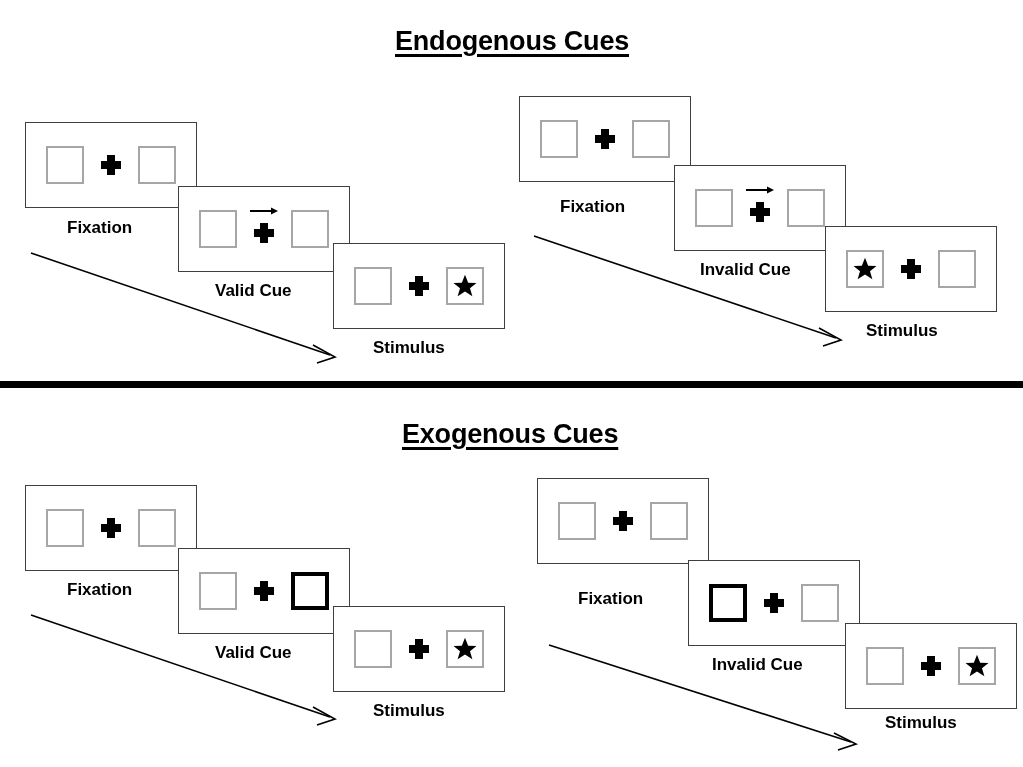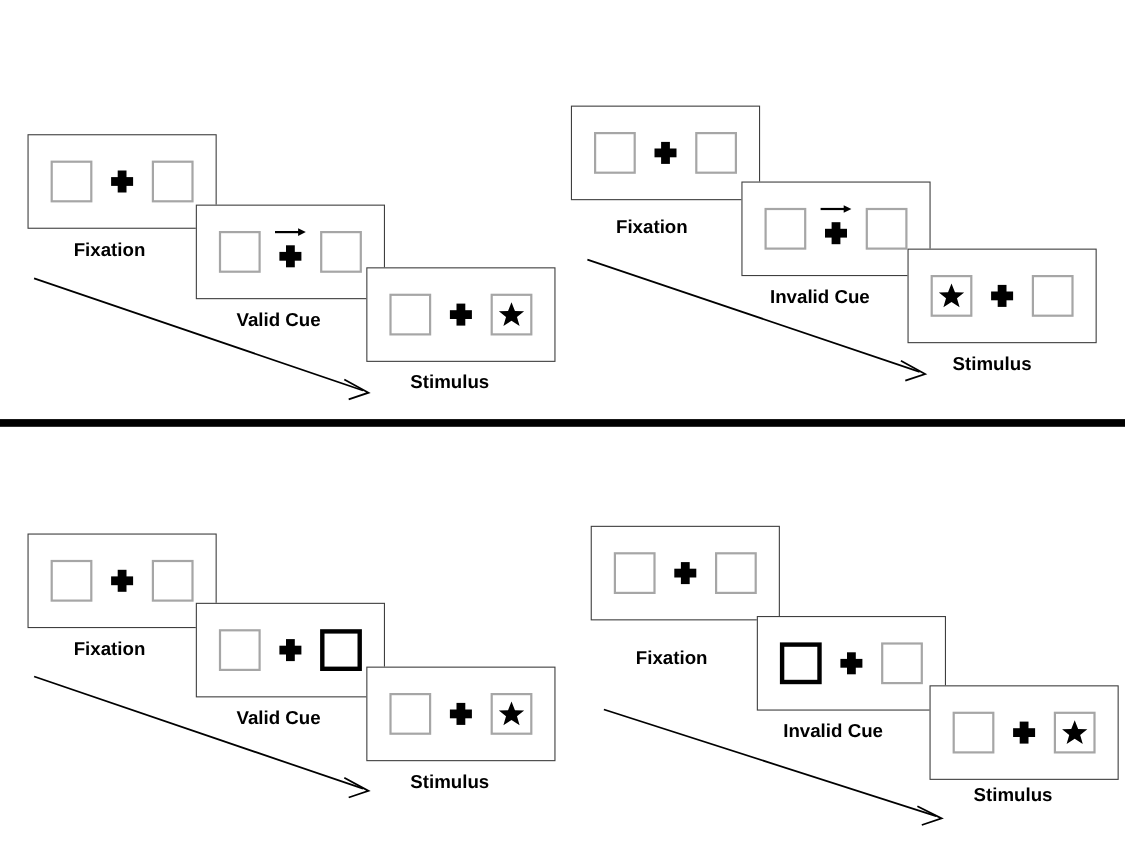--- a/index.html
+++ b/index.html
@@ -129,20 +129,21 @@
   .time-arrow {
     position: absolute;
     overflow: visible;
   }
 </style>
 </head>
 <body>
 
 <div id="root">
 
+  <div class="section-title" style="left:395px; top:26px;">Endogenous Cues</div>
 
   <svg class="time-arrow" style="left:25px; top:245px; width:325px; height:125px;" viewBox="0 0 325 125">
     <line x1="6" y1="8" x2="305" y2="110" stroke="#000" stroke-width="1.6"></line>
     <polyline points="288,100 310,112 292,118" fill="none" stroke="#000" stroke-width="1.6"></polyline>
   </svg>
 
   <div class="frame" style="left:25px; top:122px; width:172px; height:86px;">
     <div class="frame-inner">
       <div class="sq"></div>
       <div class="gap" style="width:14px;"></div>
@@ -236,20 +237,21 @@
         <div class="cross"></div>
       </div>
       <div class="gap" style="width:14px;"></div>
       <div class="sq"></div>
     </div>
   </div>
   <div class="caption" style="left:866px; top:321px;">Stimulus</div>
 
   <div class="divider" style="left:0px; top:381px; width:1023px; height:7px;"></div>
 
+  <div class="section-title" style="left:402px; top:419px;">Exogenous Cues</div>
 
   <svg class="time-arrow" style="left:25px; top:607px; width:325px; height:125px;" viewBox="0 0 325 125">
     <line x1="6" y1="8" x2="305" y2="110" stroke="#000" stroke-width="1.6"></line>
     <polyline points="288,100 310,112 292,118" fill="none" stroke="#000" stroke-width="1.6"></polyline>
   </svg>
 
   <div class="frame" style="left:25px; top:485px; width:172px; height:86px;">
     <div class="frame-inner">
       <div class="sq"></div>
       <div class="gap" style="width:14px;"></div>

